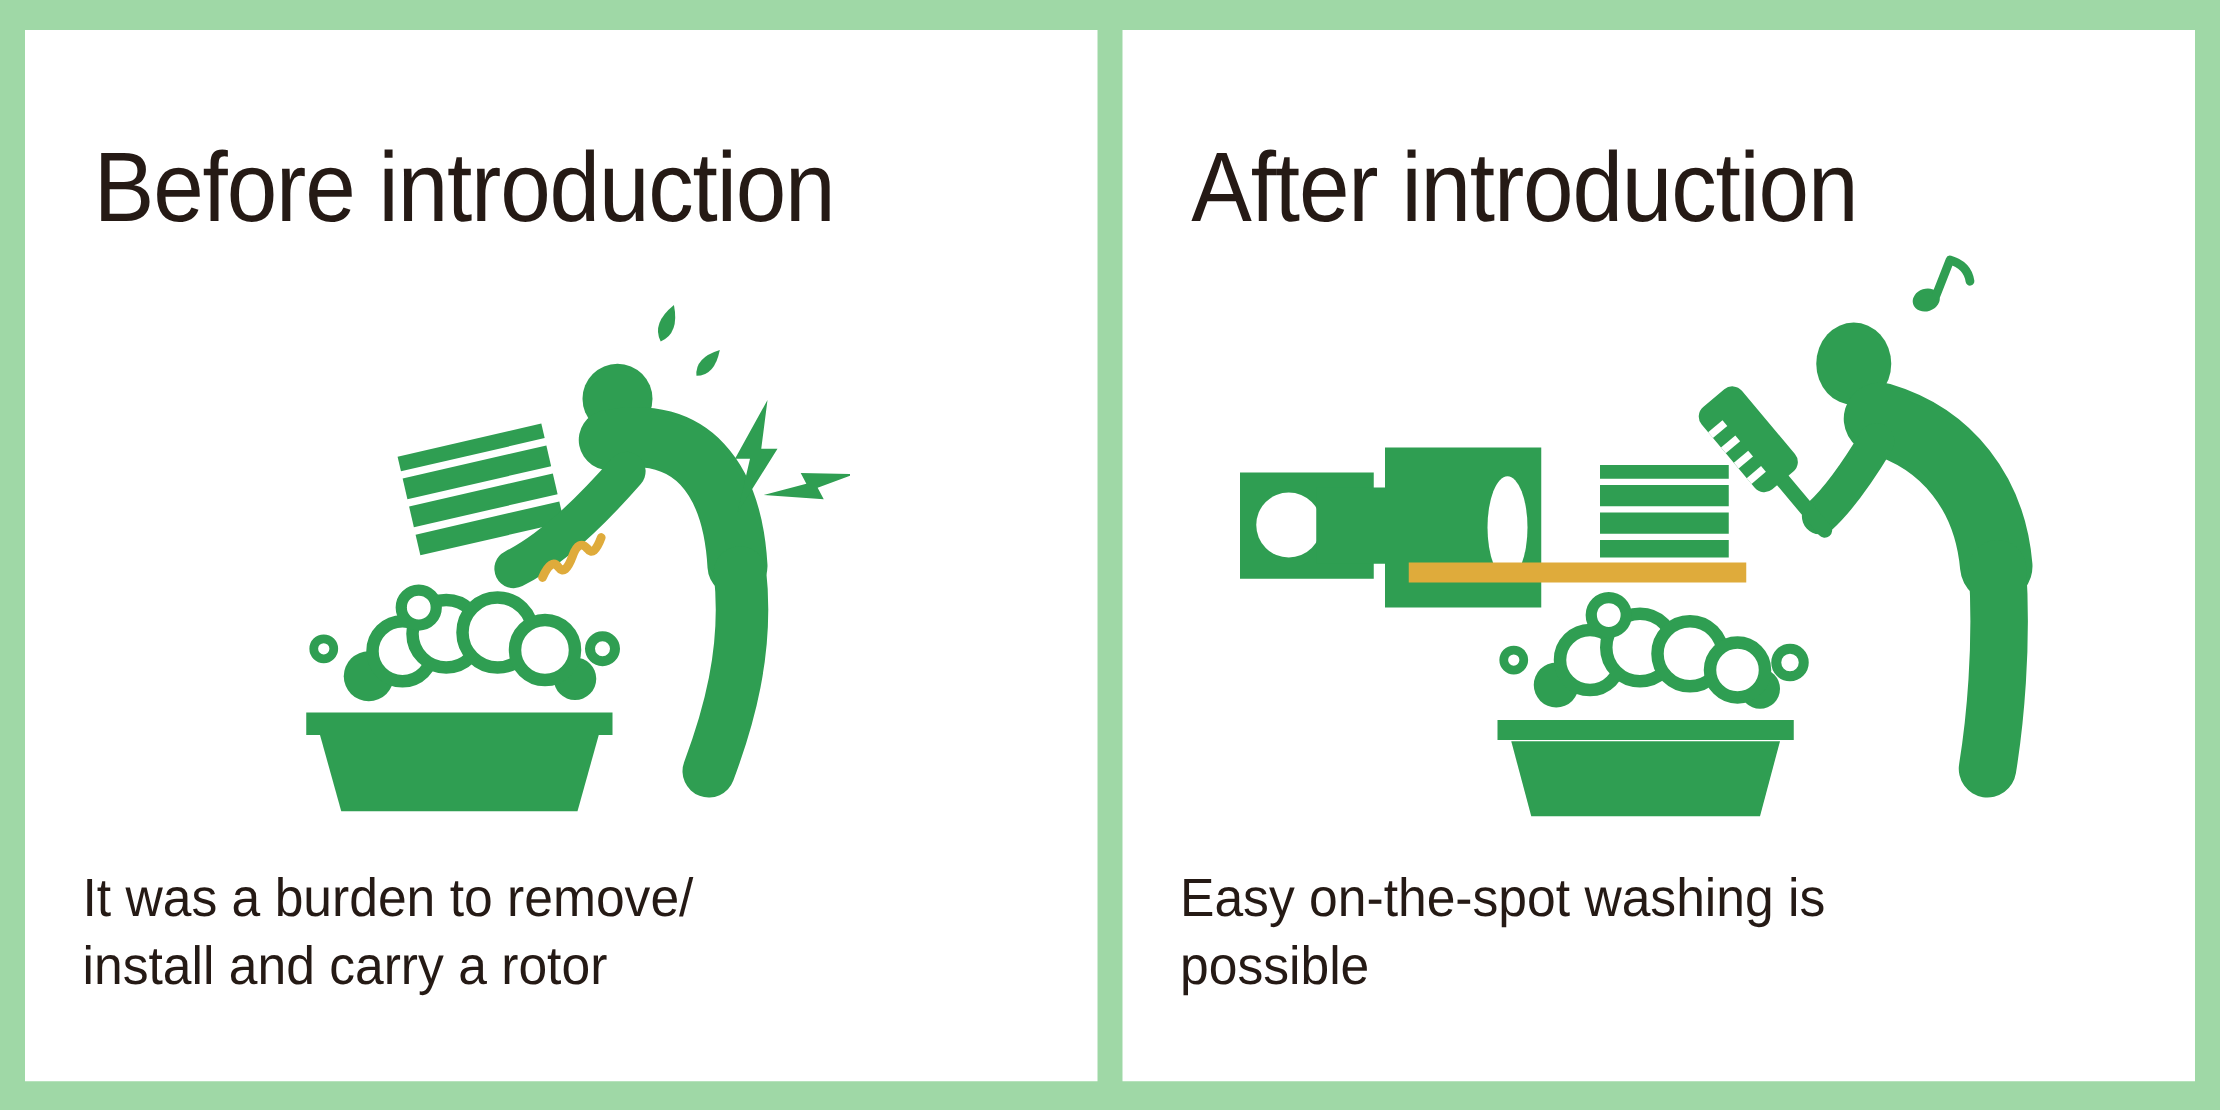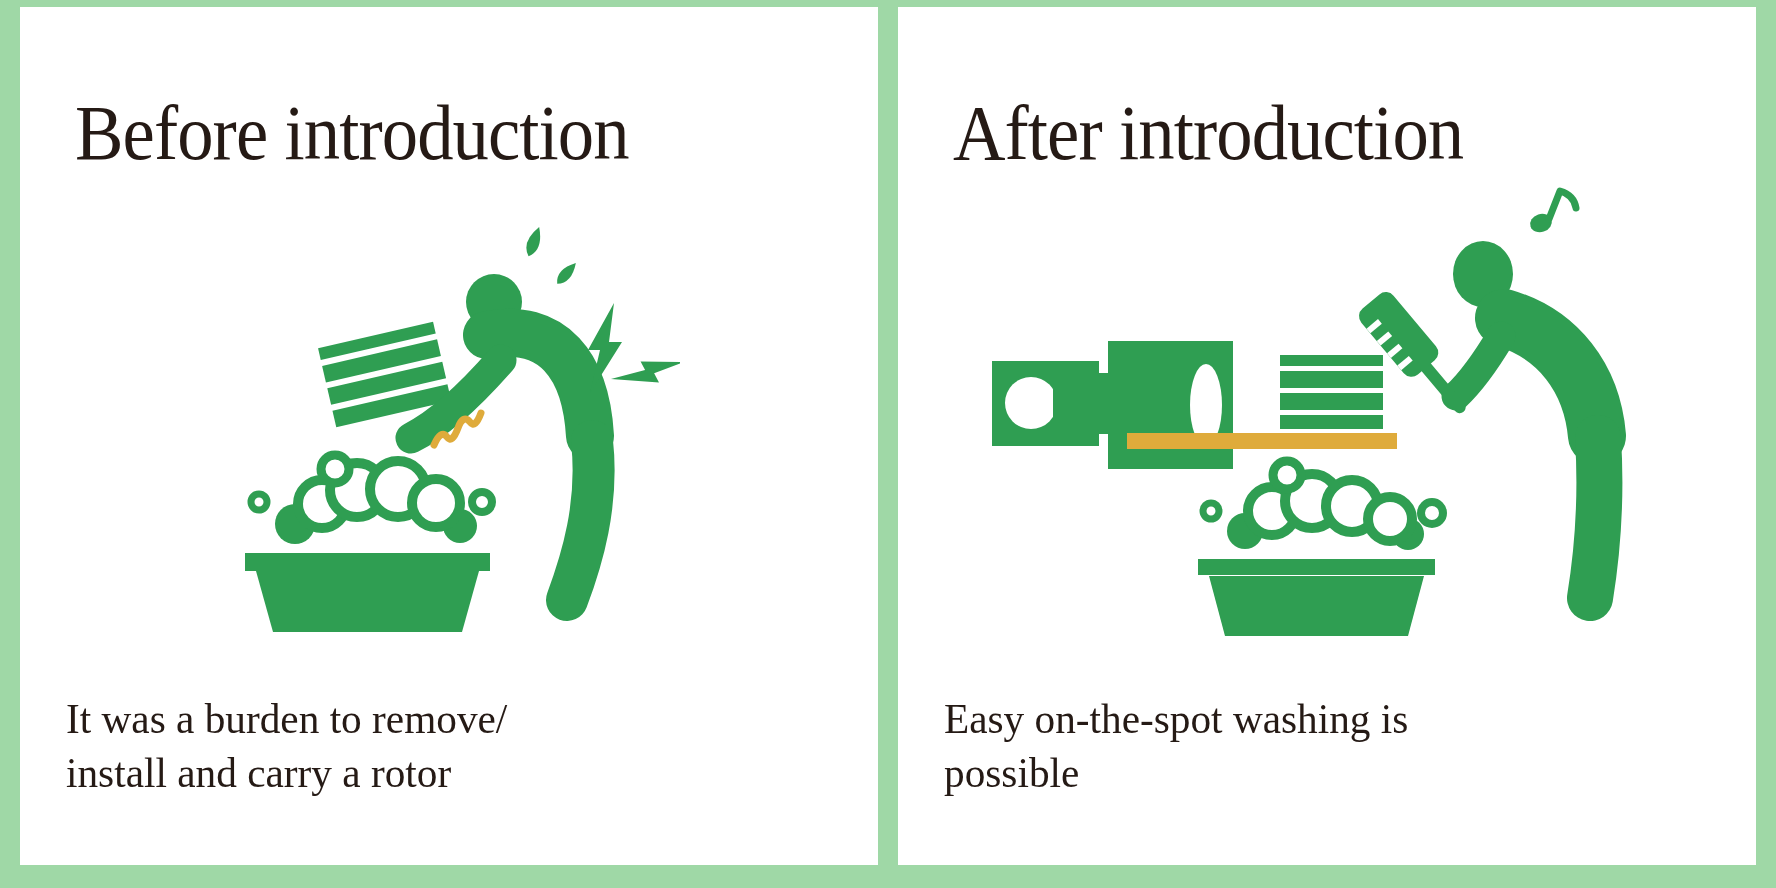--- a/index.html
+++ b/index.html
@@ -5,22 +5,22 @@
   html,body{margin:0;padding:0;}
   body{
     width:1776px;height:888px;
     background:var(--bg);
     font-family:"Liberation Sans","DejaVu Sans",sans-serif;
     overflow:hidden;
   }
   .frame{
     box-sizing:border-box;
     width:1776px;height:888px;
-    padding:7px 20px 23px 20px;
-    display:flex;gap:20px;font-family:Liberation Serif, serif;
+    padding:24px 20px 23px 20px;
+    display:flex;gap:20px;
   }
   .panel{
     position:relative;
     flex:1 1 0;
     background:var(--card);
   }
   .title{
     position:absolute;left:55px;top:32px;
     font-size:79px;line-height:1.05;
     font-weight:normal;

